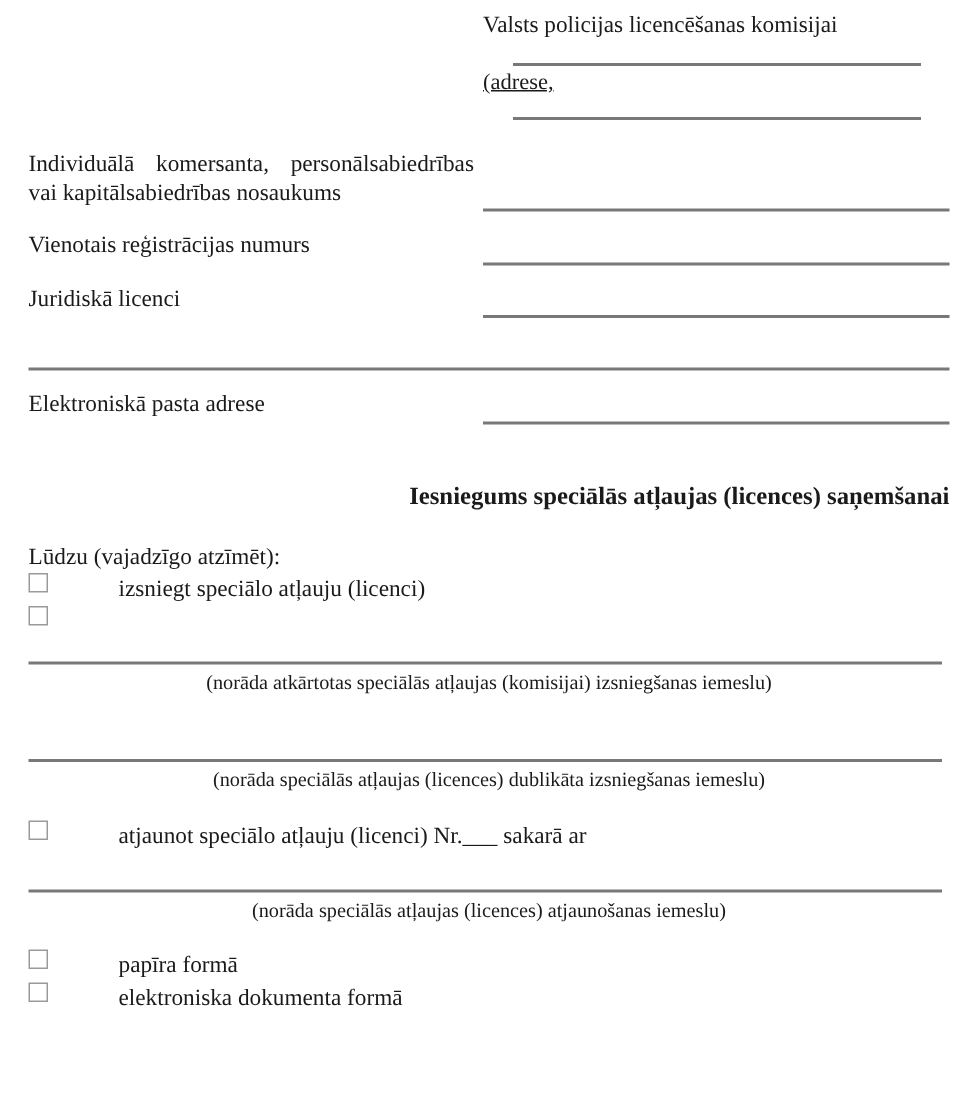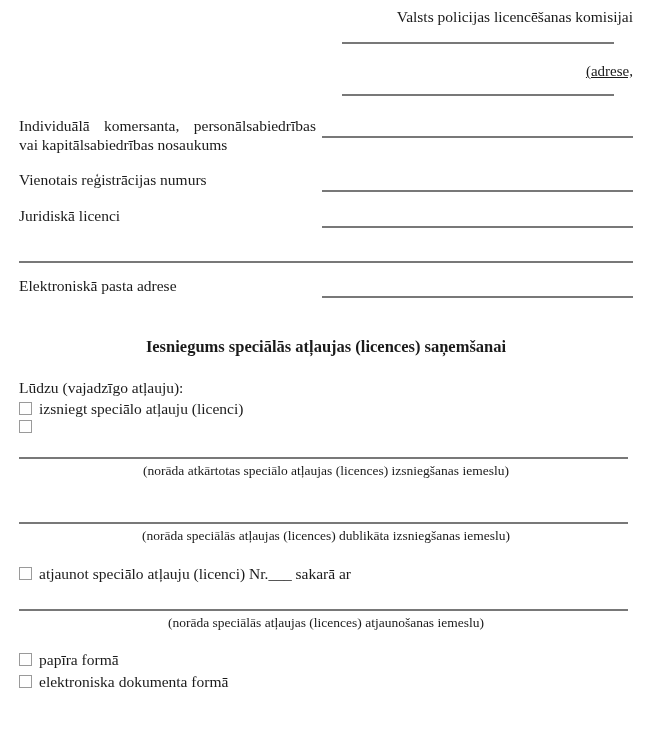--- a/index.html
+++ b/index.html
@@ -10,39 +10,39 @@
   html,body{margin:0;padding:0;}
   body{
     width:645px;height:742px;overflow:hidden;
     background:#ffffff;color:var(--text);
     font-family:"Liberation Serif","DejaVu Serif",serif;
     font-size:15.5px;
   }
   .page{padding:6px 12px 0 19px;box-sizing:border-box;width:645px;}
 
   
-  .header{width:311px;margin-left:auto;text-align:right;}
+  .header{width:311px;margin-left:auto;text-align:left;}
   .recipient{font-size:15.5px;line-height:21px;white-space:nowrap;}
   .hline{width:272px;margin:0 auto;height:15px;border-bottom:2px solid var(--line);}
-  .hcaption{font-size:15px;line-height:19px;padding-top:18px;height:17px;text-decoration:underline;}
+  .hcaption{font-size:15px;line-height:19px;padding-top:2px;height:17px;text-decoration:underline;}
 
   
   .fields{margin-top:21px;}
-  .field-row{display:flex;align-items:flex-start;margin-bottom:17px;}
+  .field-row{display:flex;align-items:flex-end;margin-bottom:17px;}
   .field-label{width:303px;padding-right:6px;box-sizing:border-box;
                font-size:15.5px;line-height:18.5px;text-align:justify;}
   .field-line{flex:1;height:19px;border-bottom:2px solid var(--line);margin-bottom:-3px;}
 
   
-  .doc-title{margin-top:41px;text-align:center;font-weight:bold;font-size:16.5px;line-height:19px;}
+  .doc-title{margin-top:41px;text-align:right;font-weight:bold;font-size:16.5px;line-height:19px;}
 
   
   .request{margin-top:21px;}
   .section-intro{font-size:15.5px;line-height:21px;}
-  .opt{display:flex;align-items:center;line-height:22px;}
+  .opt{display:flex;line-height:22px;gap:40px;}
   .cb{flex:none;width:11px;height:11px;border:1px solid var(--cb-border);
       margin-right:7px;background:#ffffff;}
   .opt-label{font-size:15.5px;white-space:nowrap;}
   .blank-line{height:24px;border-bottom:2px solid var(--line);margin-right:5px;}
   .caption{text-align:center;font-size:13.5px;line-height:18px;padding-top:3px;}
   .gap-sm{height:18px;}
   .delivery{margin-top:17px;}
 </style>
 </head>
 <body>
@@ -74,32 +74,32 @@
     </div>
     <div class="field-row">
       <div class="field-label">Elektroniskā pasta adrese</div>
       <div class="field-line"></div>
     </div>
   </div>
 
   <div class="doc-title">Iesniegums speciālās atļaujas (licences) saņemšanai</div>
 
   <div class="request">
-    <div class="section-intro">Lūdzu (vajadzīgo atļauju):</div>
+    <div class="section-intro">Lūdzu (vajadzīgo atzīmēt):</div>
 
     <div class="opt">
       <span class="cb"></span>
       <span class="opt-label">izsniegt speciālo atļauju (licenci)</span>
     </div>
 
     <div class="opt">
       <span class="cb"></span>
     </div>
     <div class="blank-line"></div>
-    <div class="caption">(norāda atkārtotas speciālo atļaujas (licences) izsniegšanas iemeslu)</div>
+    <div class="caption">(norāda atkārtotas speciālās atļaujas (komisijai) izsniegšanas iemeslu)</div>
 
     <div class="gap-sm"></div>
     <div class="blank-line"></div>
     <div class="caption">(norāda speciālās atļaujas (licences) dublikāta izsniegšanas iemeslu)</div>
 
     <div class="gap-sm"></div>
     <div class="opt">
       <span class="cb"></span>
       <span class="opt-label">atjaunot speciālo atļauju (licenci) Nr.___ sakarā ar</span>
     </div>

